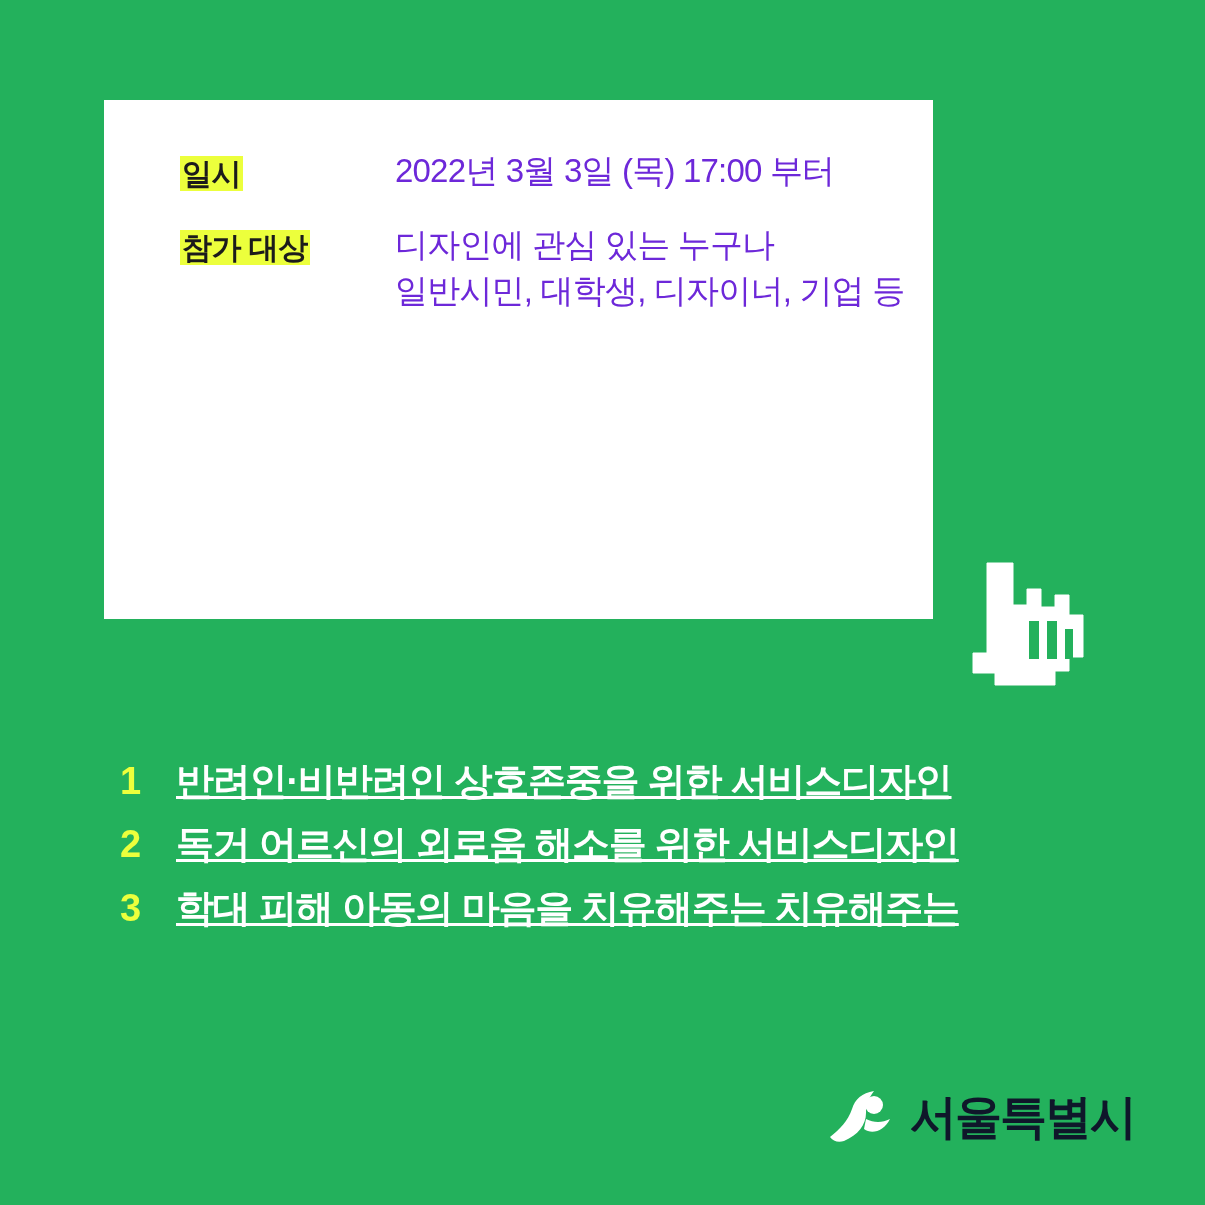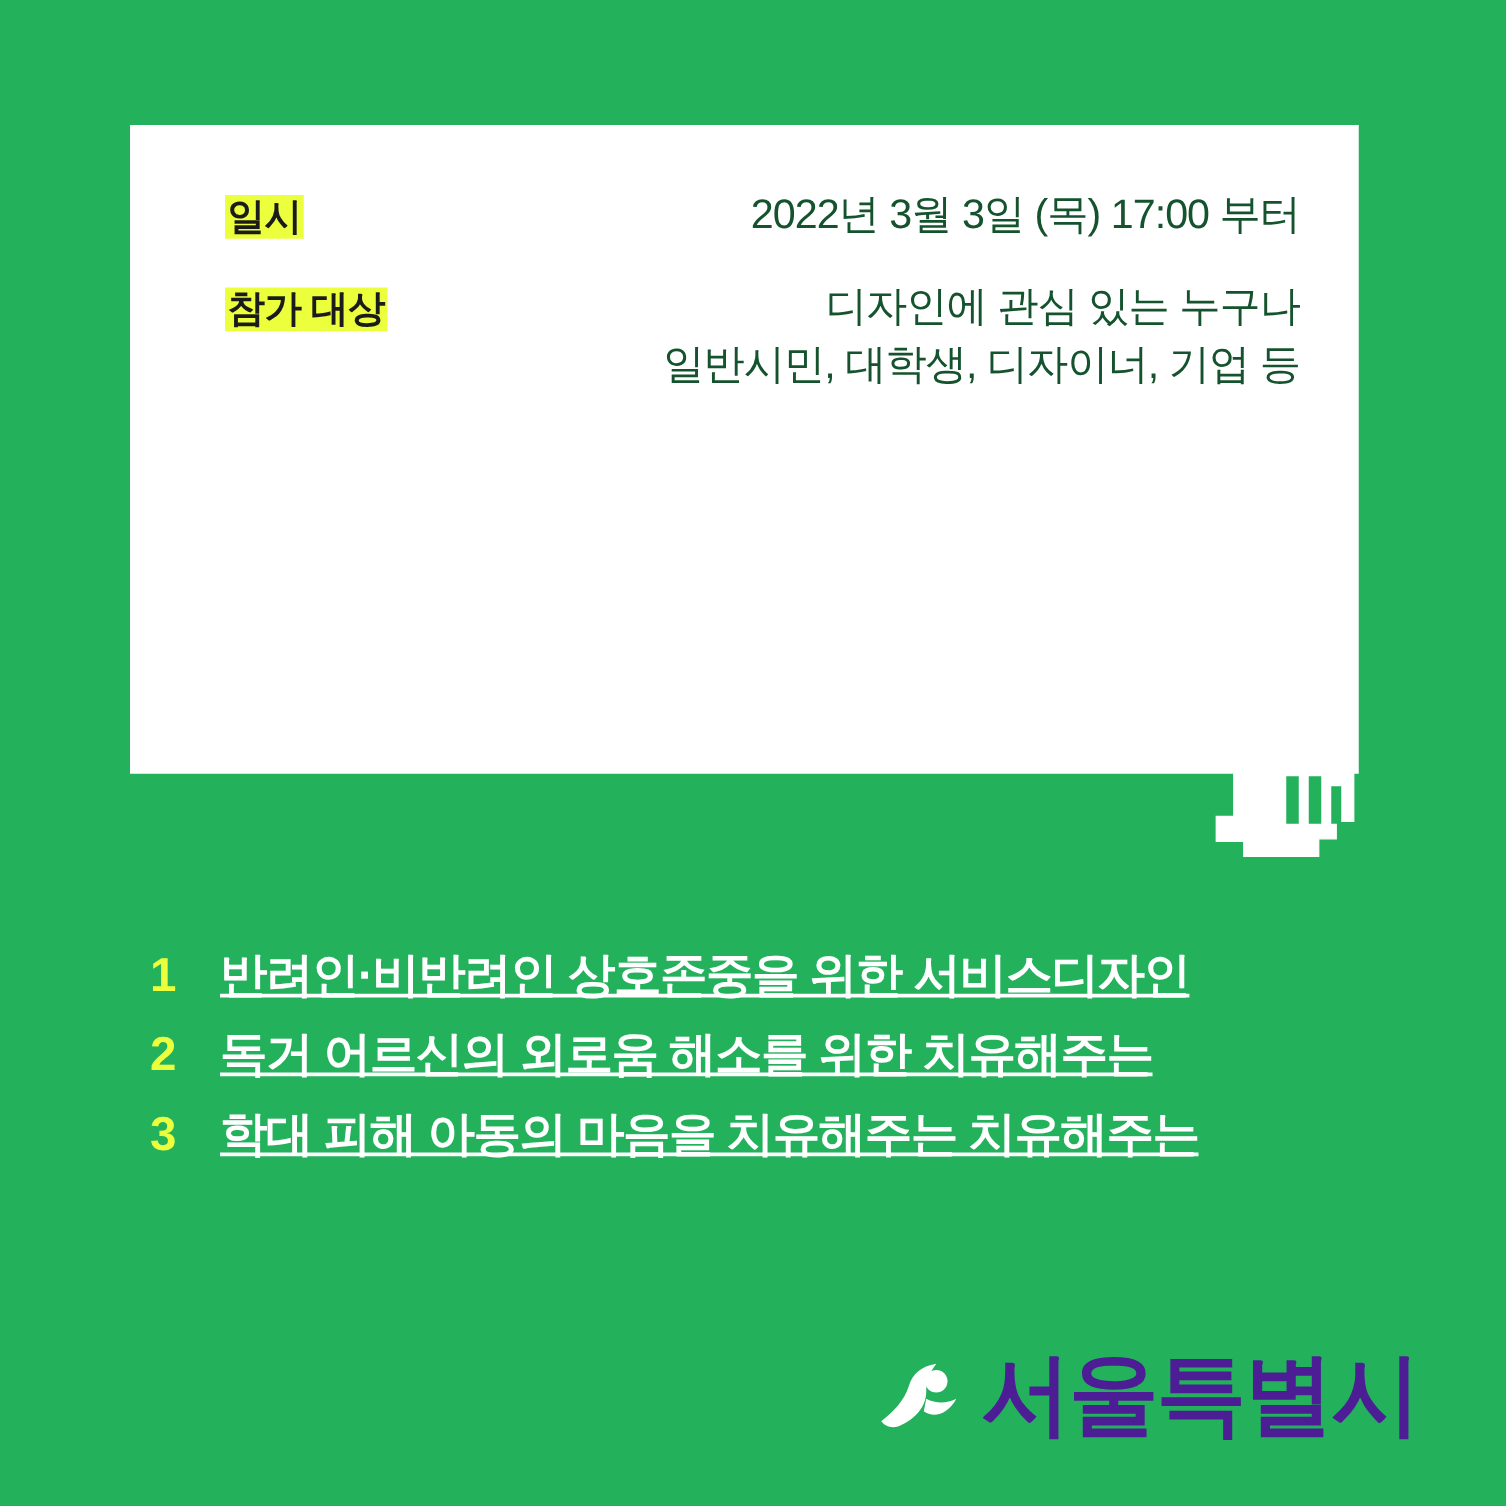--- a/index.html
+++ b/index.html
@@ -13,21 +13,21 @@
     font-family: "Liberation Sans", "DejaVu Sans", sans-serif;
     overflow: hidden;
     position: relative;
   }
 
   
   .info-card {
     position: absolute;
     left: 104px;
     top: 100px;
-    width: 983px;
+    width: 829px;
     height: 519px;
     background: #ffffff;
   }
 
   .info-table {
     position: absolute;
     left: 76px;
     top: 48px;
     width: 860px;
   }
@@ -53,25 +53,24 @@
     line-height: 1.45;
     letter-spacing: -0.5px;
     box-decoration-break: clone;
     -webkit-box-decoration-break: clone;
     padding: 1px 2px;
   }
 
   .info-value {
     flex: 1 1 auto;
     font-size: 33px;
-    color: #14532d;
+    color: #6d28d9;
     line-height: 1.42;
     letter-spacing: -0.8px;
     font-weight: 400;
-    text-align: right;
   }
   .info-value .line {
     display: block;
   }
 
   
   .hand-icon {
     position: absolute;
     left: 955px;
     top: 545px;
@@ -115,23 +114,23 @@
     display: flex;
     align-items: center;
     gap: 14px;
   }
   .logo-mark {
     width: 74px;
     height: 74px;
     position: relative;
   }
   .logo-text {
-    font-size: 72px;
-    font-weight: bold;
-    color: #4c1d95;
+    font-size: 47px;
+    font-weight: bold;
+    color: #0f172a;
     letter-spacing: -2px;
     line-height: 1;
   }
 </style>
 </head>
 <body>
 
 <div class="info-card">
   <div class="info-table">
 
@@ -183,21 +182,21 @@
 
 <div class="topics">
 
   <div class="topic-row">
     <span class="topic-num">1</span>
     <span class="topic-text">반려인·비반려인 상호존중을 위한 서비스디자인</span>
   </div>
 
   <div class="topic-row">
     <span class="topic-num">2</span>
-    <span class="topic-text">독거 어르신의 외로움 해소를 위한 치유해주는</span>
+    <span class="topic-text">독거 어르신의 외로움 해소를 위한 서비스디자인</span>
   </div>
 
   <div class="topic-row">
     <span class="topic-num">3</span>
     <span class="topic-text">학대 피해 아동의 마음을 치유해주는 치유해주는</span>
   </div>
 
 </div>
 
 <div class="logo">

